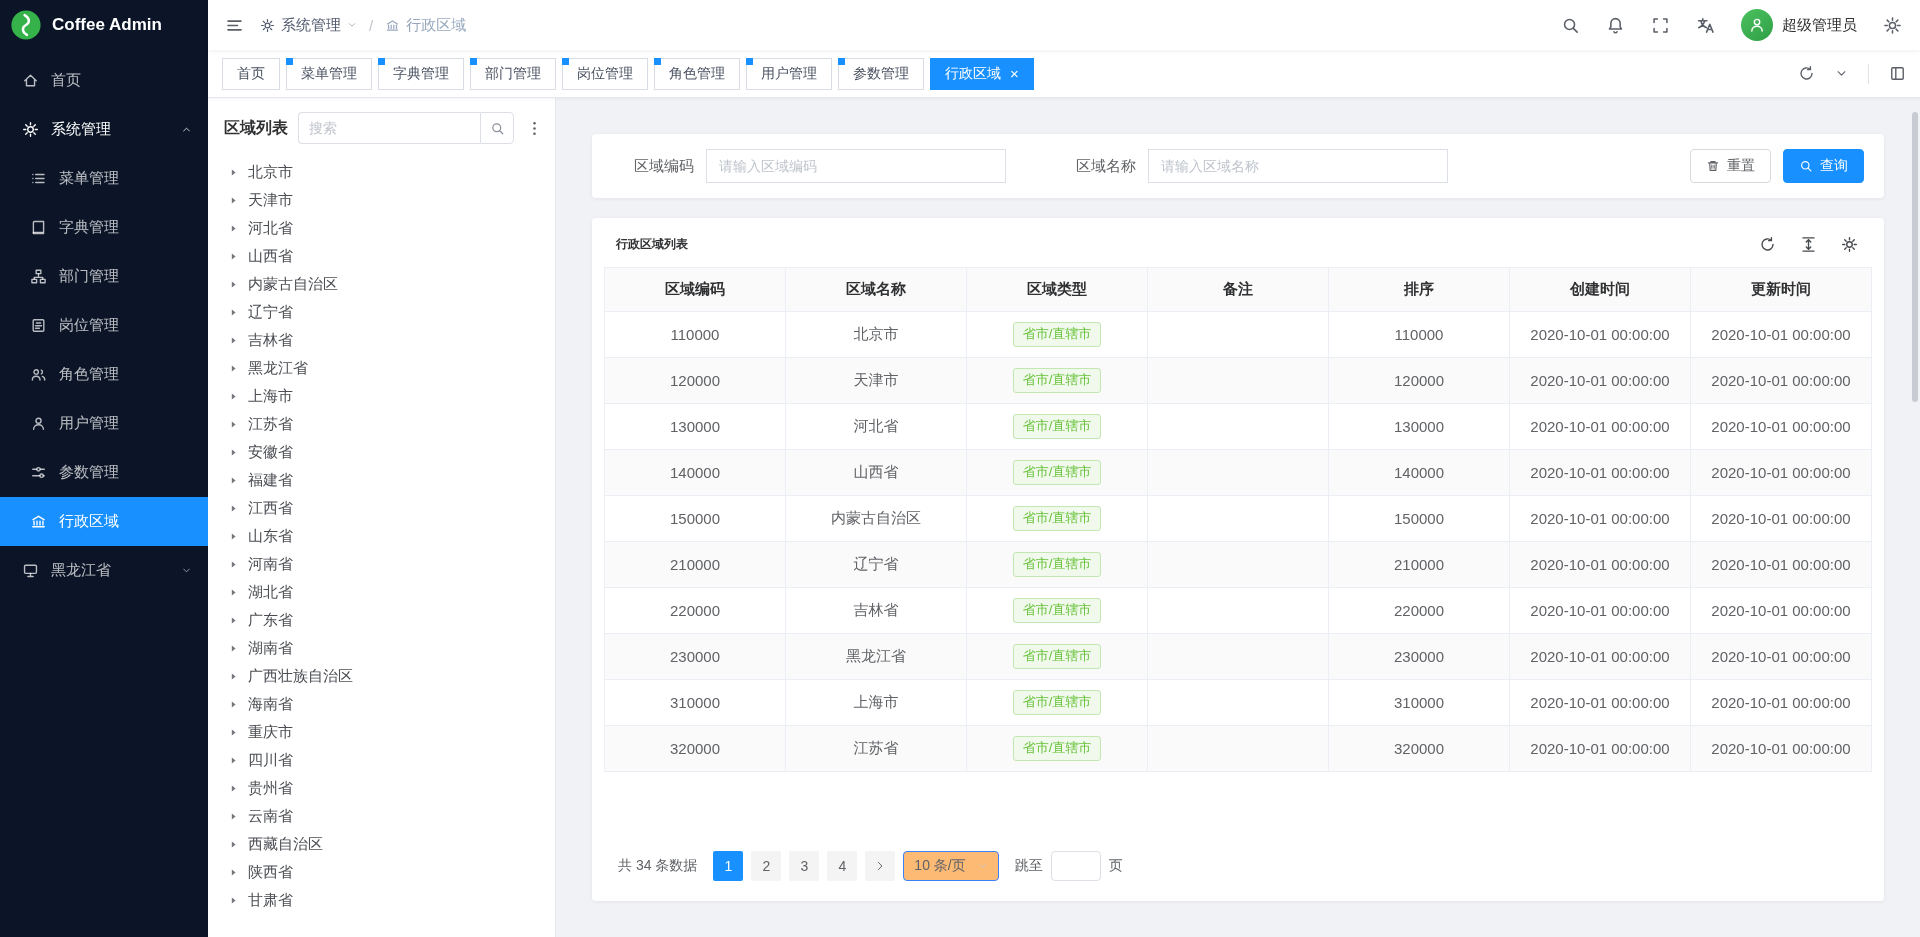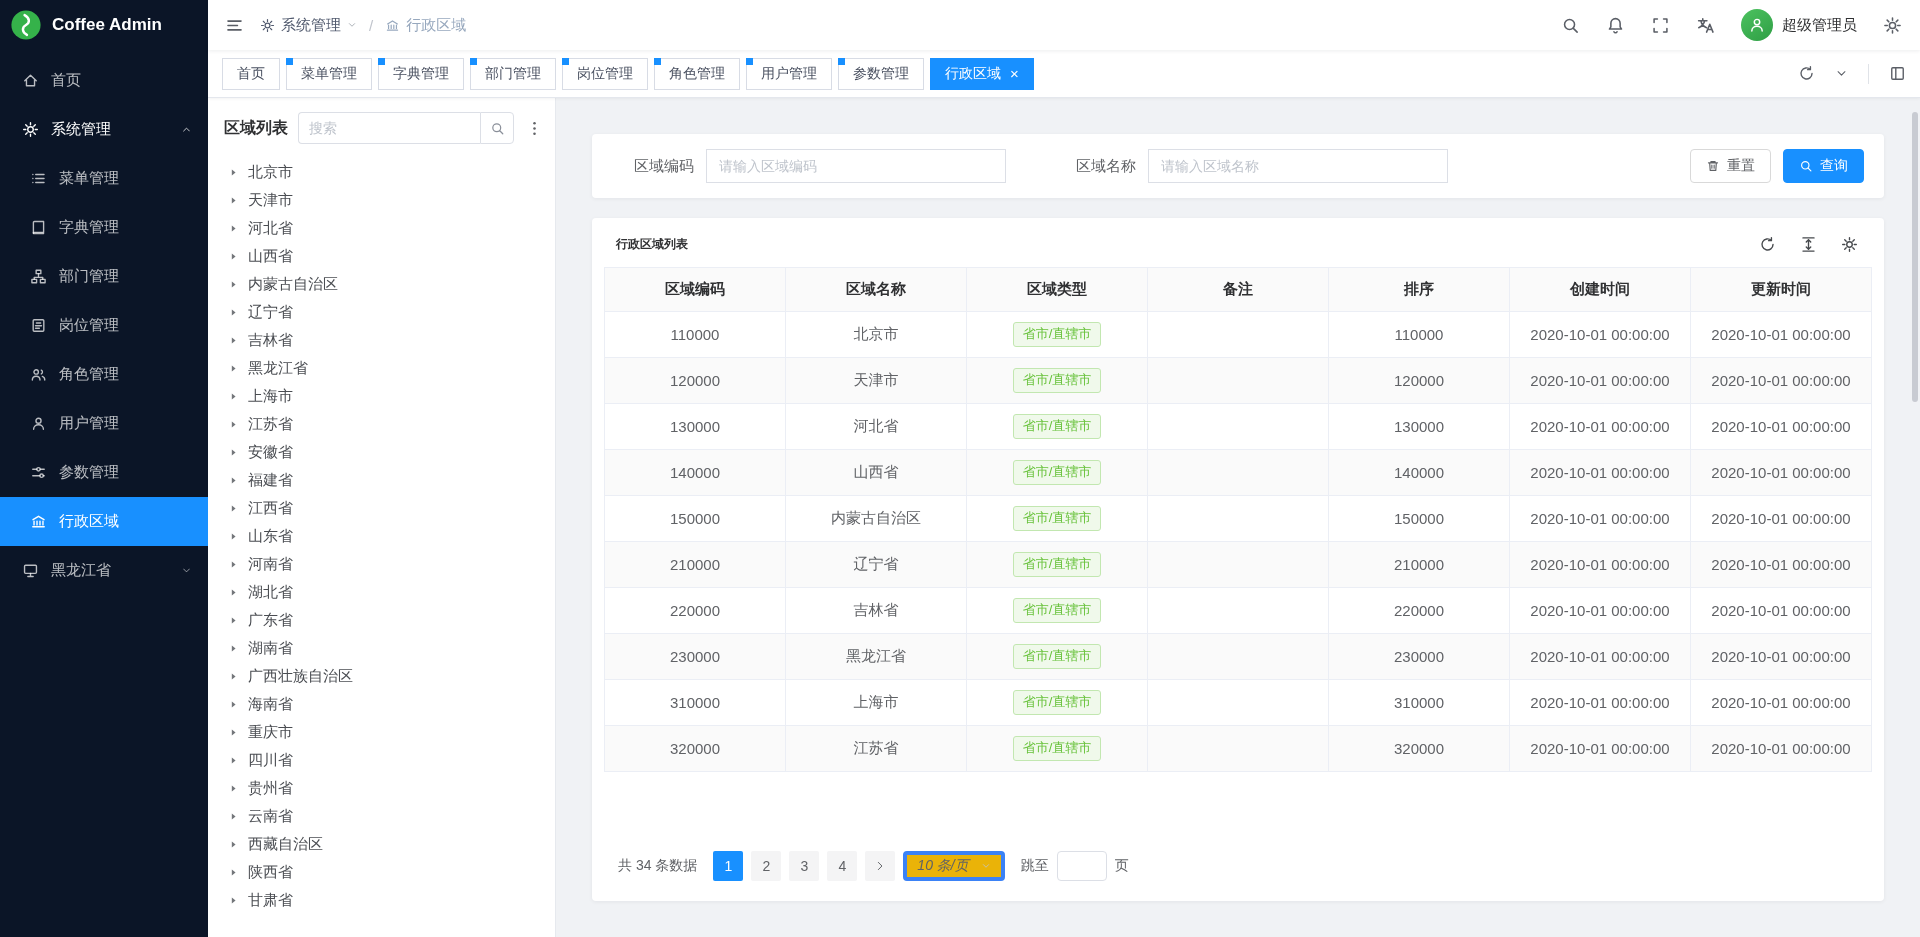--- a/index.html
+++ b/index.html
@@ -97,21 +97,21 @@
   tbody tr:nth-child(even) td{background:#fafafa;}
   .badge{display:inline-block;padding:3px 9px;font-size:13px;line-height:1.3;color:var(--success);background:#f0f9eb;border:1px solid #c2e7b0;border-radius:3px;}
 
   
   .pager{margin-top:auto;display:flex;align-items:center;gap:8px;padding:16px 26px 20px;font-size:14px;color:#606266;flex-shrink:0;}
   .pg-total{margin-right:8px;}
   .pg-pages{display:flex;gap:8px;}
   .pg-btn{min-width:30px;height:30px;padding:0 6px;background:#f4f4f5;color:#606266;border:none;border-radius:2px;font-size:14px;display:inline-flex;align-items:center;justify-content:center;cursor:pointer;}
   .pg-btn.active{background:var(--accent);color:#fff;}
   .pg-next-ic{font-size:12px;}
-  .pg-size{height:30px;border:4px solid #3b82f6;border-radius:4px;display:inline-flex;align-items:center;gap:12px;padding:0 10px;color:#606266;cursor:pointer;background:#eab308;font-style:italic;}
+  .pg-size{height:30px;border:1px solid #3b82f6;border-radius:4px;display:inline-flex;align-items:center;gap:12px;padding:0 10px;color:#606266;cursor:pointer;background:#fdba74;}
   .pg-caret{font-size:10px;color:#c0c4cc;}
   .pg-jump-label{margin-left:8px;}
   .pg-jump-input{width:50px;height:30px;border:1px solid #dcdfe6;border-radius:4px;padding:0 8px;font-size:14px;}
 
   
   .v-scrollbar{position:fixed;top:100px;right:2px;bottom:2px;width:6px;z-index:10;}
   .v-scrollbar .thumb{width:6px;height:290px;margin-top:12px;background:#c8cbd2;border-radius:3px;}
 </style>
 </head>
 <body>

